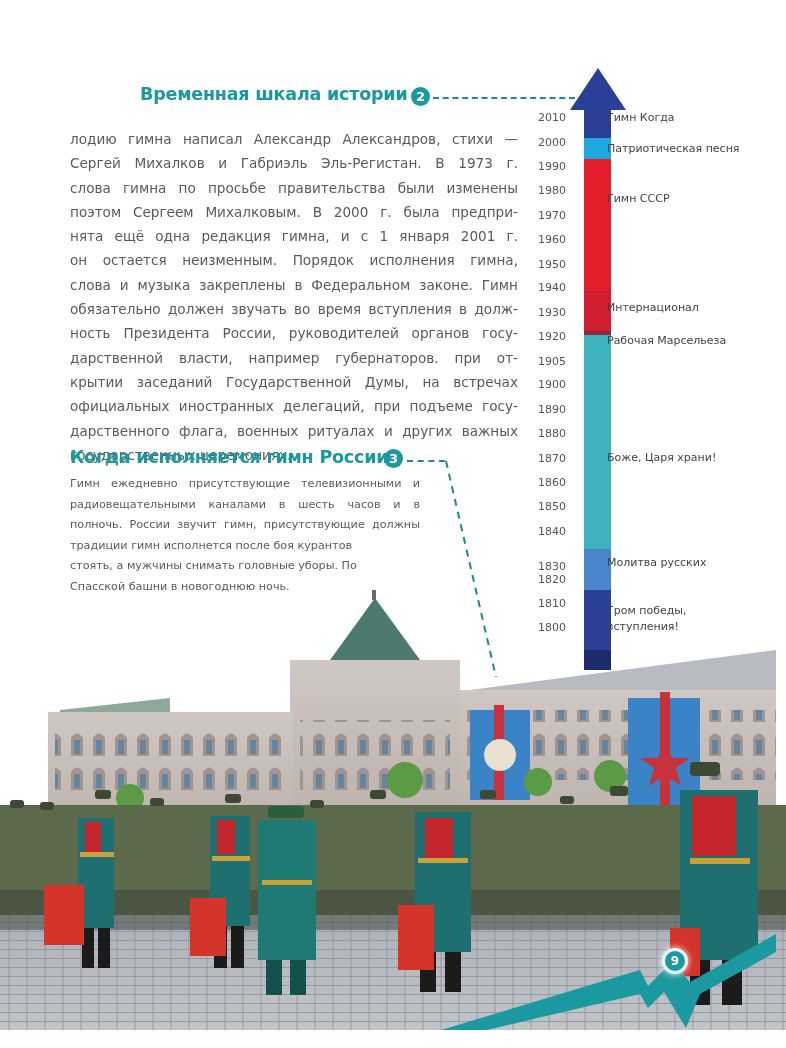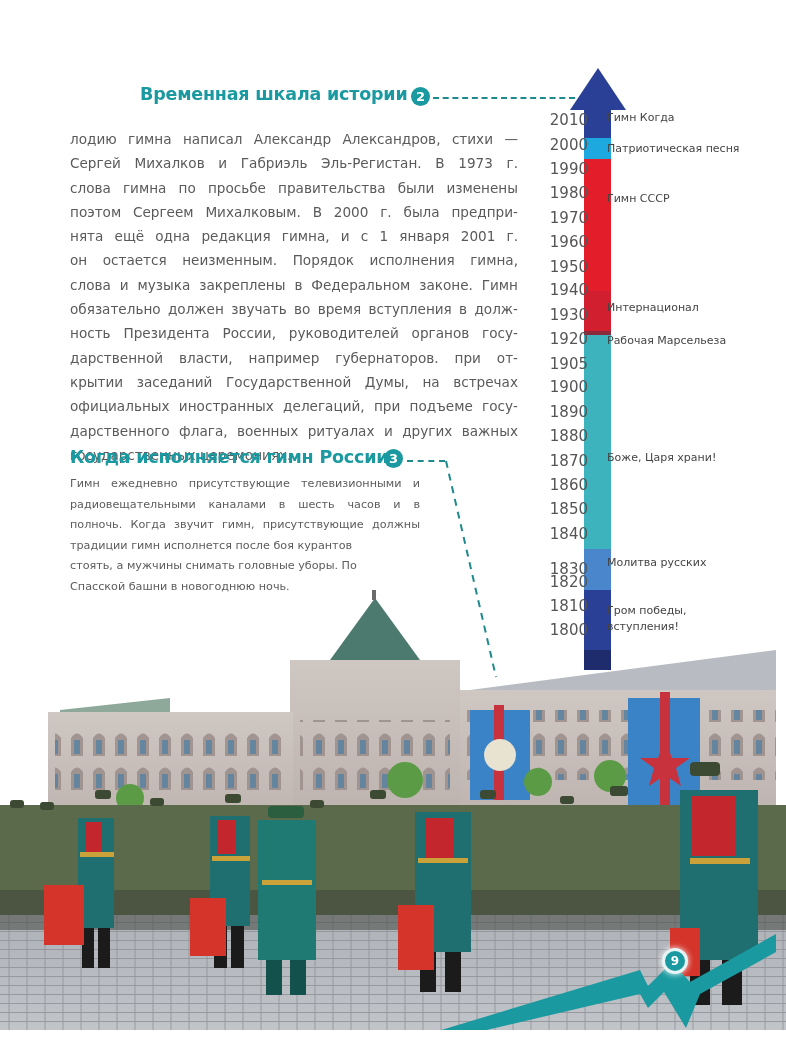--- a/index.html
+++ b/index.html
@@ -19,22 +19,22 @@
   .para { position:absolute; left:70px; width:448px; font-family:"DejaVu Sans", sans-serif;
           font-size:13.6px; line-height:24.3px; color:#5a5a5a; }
   .para .ln { display:block; text-align:justify; text-align-last:justify; white-space:nowrap; height:24.3px; overflow:visible; }
   .para .ln.last { text-align-last:left; }
   .para2 { position:absolute; left:70px; width:350px; font-family:"DejaVu Sans", sans-serif;
            font-size:11.2px; line-height:20.6px; color:#5c5c5c; }
   .para2 .ln { display:block; white-space:nowrap; height:20.6px; }
   .para2 .j { text-align:justify; text-align-last:justify; }
 
   
-  .year { position:absolute; left:548px; width:40px; text-align:right; font-family:"DejaVu Sans", sans-serif;
-          font-size:15px; color:#555; }
+  .year { position:absolute; left:532px; width:40px; text-align:center; font-family:"DejaVu Sans", sans-serif;
+          font-size:11px; color:#555; }
   .tl-label { position:absolute; left:607px; font-family:"DejaVu Sans", sans-serif; font-size:11px; color:#444; line-height:16px; white-space:nowrap; }
   .seg { position:absolute; left:584px; width:27px; }
 
   
   .photo { position:absolute; left:0; top:590px; width:786px; height:458px; }
 </style>
 </head>
 <body>
 
 <div class="heading" style="left:140px; top:84px;">Временная шкала истории</div>
@@ -61,21 +61,21 @@
 <div class="heading" style="left:70px; top:447px;">Когда исполняется гимн России</div>
 <div class="badge" style="left:384px; top:449px;">3</div>
 <div class="dash-h" style="left:407px; top:460px; width:38px;"></div>
 <svg class="abs" style="left:440px; top:455px;" width="70" height="230">
   <path d="M6 6 L56 222" stroke="#1e8a8e" stroke-width="2" stroke-dasharray="7,6" fill="none"></path>
 </svg>
 
 <div class="para2" style="top:474px;">
   <span class="ln j">Гимн ежедневно присутствующие телевизионными и</span>
   <span class="ln j">радиовещательными каналами в шесть часов и в</span>
-  <span class="ln j">полночь. Когда звучит гимн, присутствующие должны</span>
+  <span class="ln j">полночь. России звучит гимн, присутствующие должны</span>
   <span class="ln">традиции гимн исполнется после боя курантов</span>
   <span class="ln">стоять, а мужчины снимать головные уборы. По</span>
   <span class="ln">Спасской башни в новогоднюю ночь.</span>
 </div>
 
 <svg class="abs" style="left:570px; top:68px;" width="56" height="42">
   <polygon points="28,0 56,42 0,42" fill="#2a3f96"></polygon>
 </svg>
 <div class="seg" style="top:108px; height:30px; background:#2a3f96;"></div>
 <div class="seg" style="top:138px; height:21px; background:#1ea8e0;"></div>

